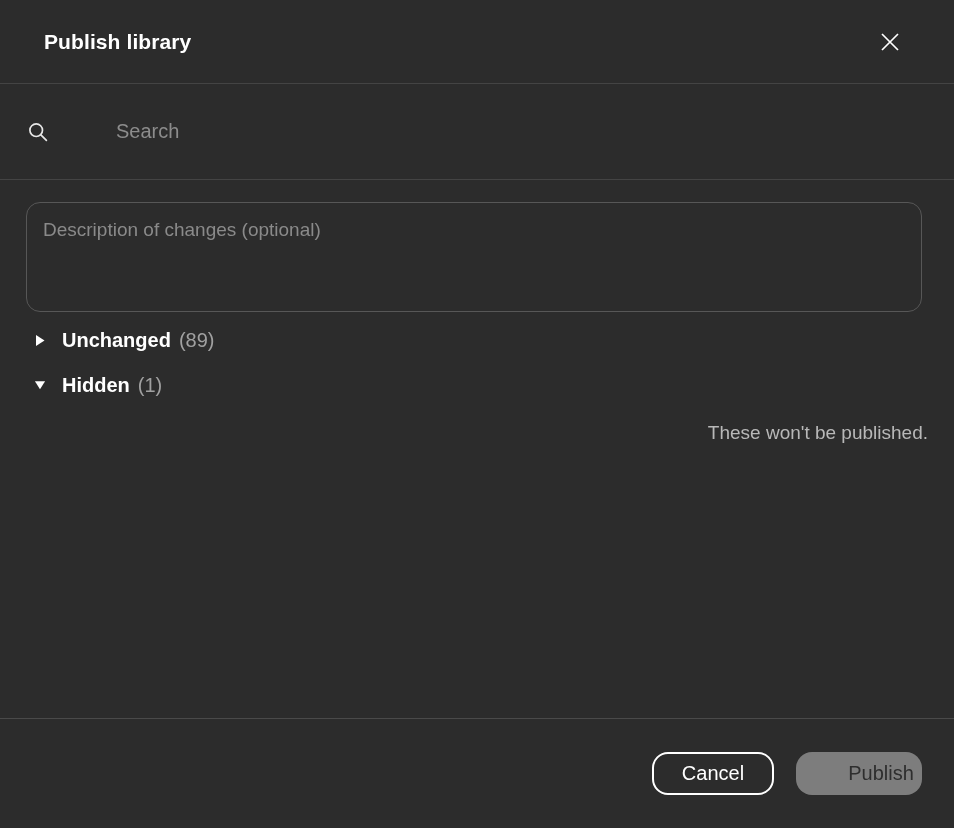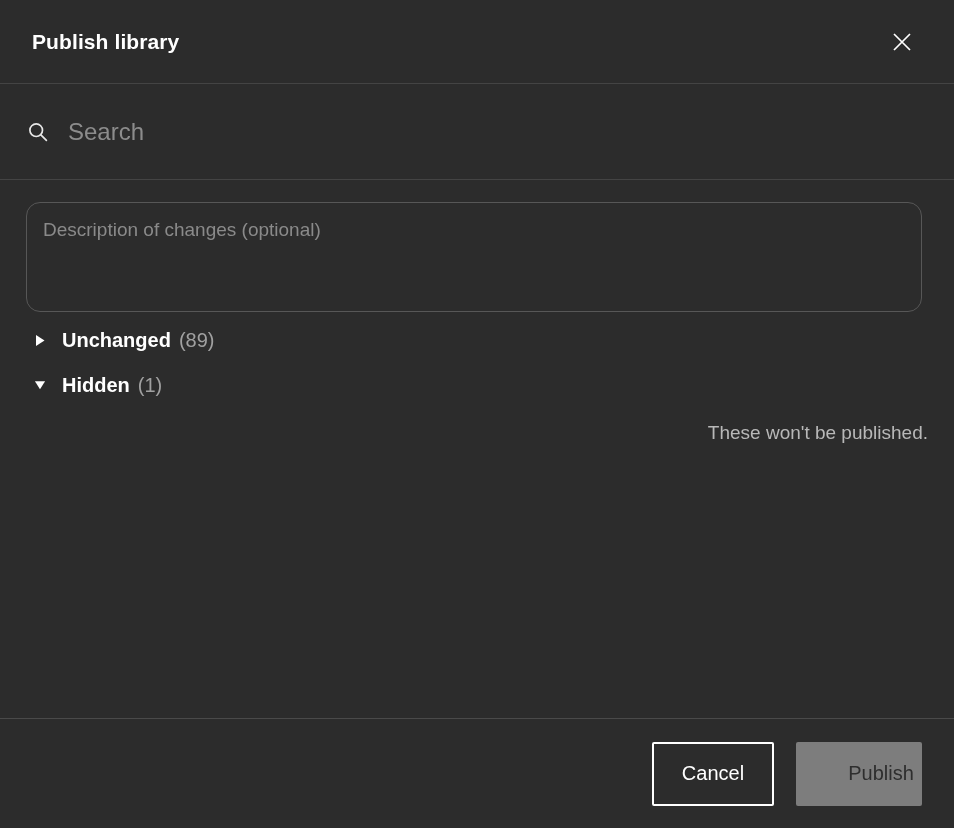--- a/index.html
+++ b/index.html
@@ -19,21 +19,21 @@
     color: #ffffff;
   }
 
   
   .header {
     height: 84px;
     flex: 0 0 84px;
     display: flex;
     align-items: center;
     justify-content: space-between;
-    padding: 0 32px;
+    padding: 0 44px;
     border-bottom: 1px solid #444444;
   }
   .header-title {
     font-size: 21px;
     font-weight: bold;
     color: #ffffff;
     letter-spacing: 0.1px;
   }
   .close-btn {
     width: 40px; height: 40px;
@@ -53,21 +53,22 @@
     gap: 18px;
   }
   .search-icon { width: 24px; height: 24px; display:block; flex: 0 0 24px; }
   .search-input {
     flex: 1 1 auto;
     background: transparent;
     border: none;
     outline: none;
     color: #fde047;
     font-family: "Liberation Sans", sans-serif;
-    font-size: 24px;
+    font-size: 20px;
+    margin-left: 48px;
   }
   .search-input::placeholder { color: #8c8c8c; }
 
   
   .body {
     flex: 1 1 auto;
     overflow: hidden;
     padding: 22px 26px 0 26px;
   }
   .desc-area {
@@ -156,23 +157,23 @@
     border-top: 1px solid #4a4a4a;
     display: flex;
     align-items: center;
     justify-content: flex-end;
     gap: 22px;
     padding: 0 32px;
   }
   .btn {
     font-family: "Liberation Sans", sans-serif;
     font-size: 20px;
-    border-radius: 2px;
-    cursor: pointer;
-    height: 64px;
+    border-radius: 16px;
+    cursor: pointer;
+    height: 43px;
     display: flex;
     align-items: center;
     justify-content: center;
   }
   .btn-cancel {
     width: 122px;
     background: transparent;
     border: 2px solid #ffffff;
     color: #ffffff;
   }

